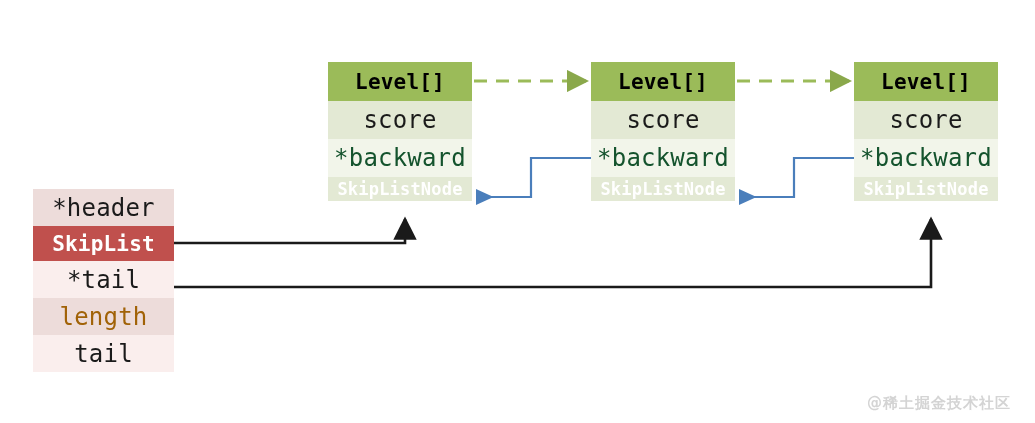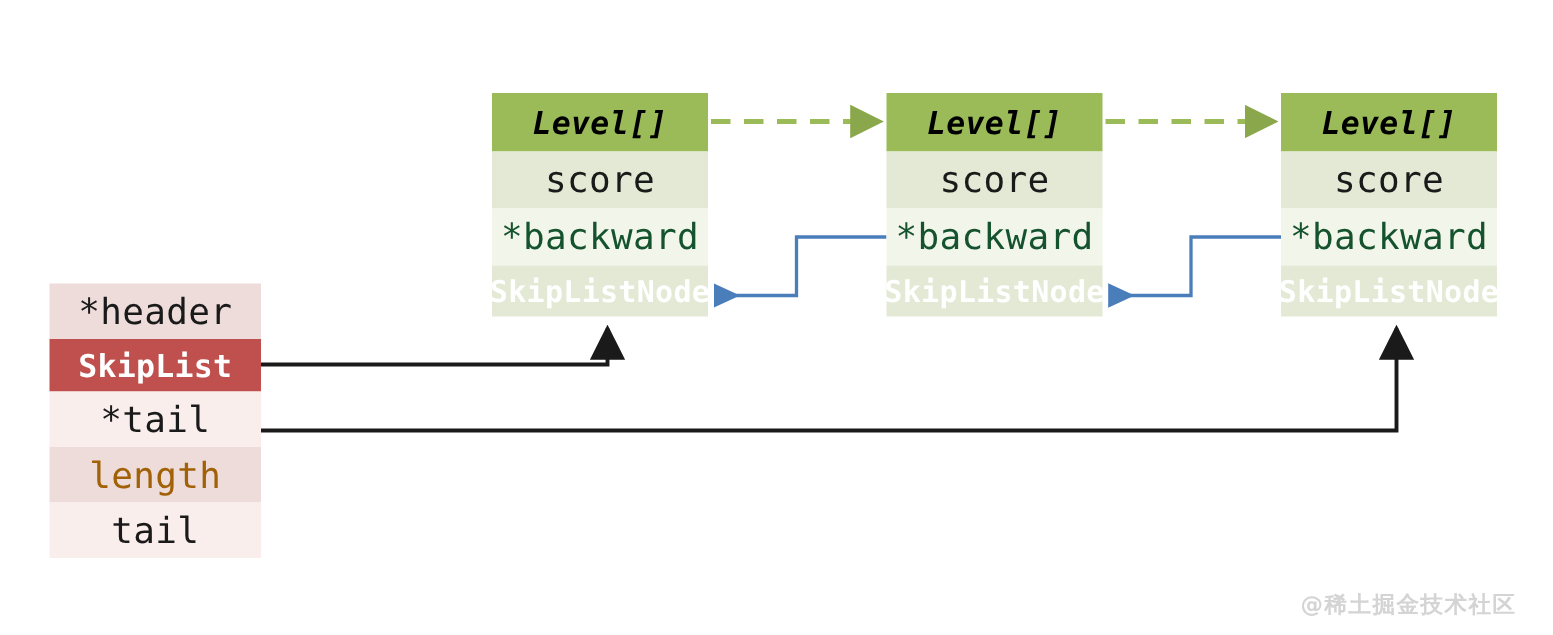--- a/index.html
+++ b/index.html
@@ -25,24 +25,24 @@
   .sl .row{height:37px;}
   .sl .title{height:35px;background:#c0504d;font-size:21px;}
   .sl .r0{background:#eddcda;color:#1a1a1a;}
   .sl .r1{background:#faeeed;color:#1a1a1a;}
   .sl .r2{background:#eddcda;color:#a16207;}
   .sl .r3{background:#faeeed;color:#1a1a1a;}
 
   
   .node{top:62px;width:144px;}
   .node .row{height:38px;}
-  .node .title{height:39px;background:#9bbb59;color:#000000;font-weight:bold;font-size:21px;font-style:italic;}
+  .node .title{height:39px;background:#9bbb59;color:#000000;font-weight:bold;font-size:21px;}
   .node .score{background:#e3e9d4;color:#1a1a1a;}
   .node .backward{background:#f2f5ea;color:#14532d;}
-  .node .typename{background:#e3e9d4;color:#ffffff;font-weight:bold;font-size:20px;height:34px;}
+  .node .typename{background:#e3e9d4;color:#ffffff;font-weight:bold;font-size:17px;height:24px;}
 
   #node1{left:328px;}
   #node2{left:591px;}
   #node3{left:854px;}
 
   .watermark{
     position:absolute;right:24px;bottom:10px;
     font-family:"DejaVu Sans","Liberation Sans",sans-serif;
     font-size:15px;color:#d4d4d4;letter-spacing:1px;white-space:nowrap;font-weight:bold;
   }

